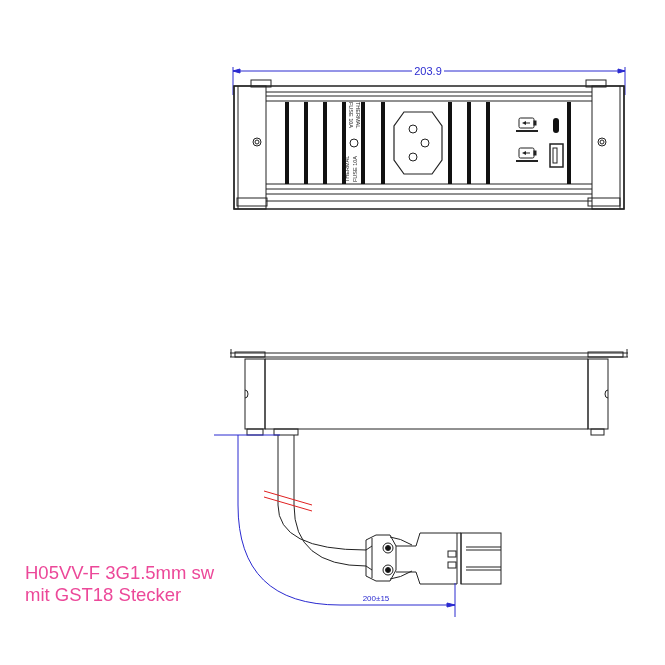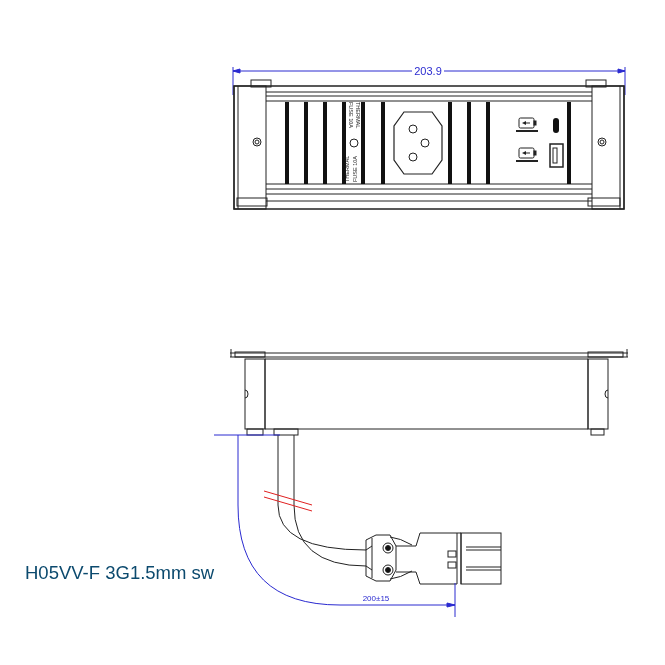--- a/index.html
+++ b/index.html
@@ -1,19 +1,19 @@
 <!DOCTYPE html>
 <html><head>
 <meta charset="utf-8">
 <style>
   html, body { margin: 0; padding: 0; background: #ffffff; }
   body { width: 665px; height: 665px; overflow: hidden; position: relative; font-family: "Liberation Sans", sans-serif; }
   svg { position: absolute; left: 0; top: 0; }
   .dimtext { font-family: "Liberation Sans", sans-serif; fill: #2a2ad0; }
-  .label { position: absolute; left: 25px; top: 562px; color: #0c4a6e; font-family: "Liberation Sans", sans-serif; font-size: 18.5px; line-height: 22px; }
+  .label { position: absolute; left: 25px; top: 562px; color: #ec4899; font-family: "Liberation Sans", sans-serif; font-size: 18.5px; line-height: 22px; }
   .tiny { font-family: "Liberation Sans", sans-serif; fill: #222; }
 </style>
 </head>
 <body>
 
 <svg width="665" height="665" viewBox="0 0 665 665">
 
   <g stroke="#222" fill="none" stroke-width="1">
 
     <g stroke="#2a2ad0">
@@ -159,13 +159,14 @@
     <polygon points="455,605 447,603 447,607" fill="#2a2ad0"></polygon>
     <line x1="455" y1="583" x2="455" y2="617"></line>
   </g>
 
   <text class="dimtext" x="428" y="75" font-size="11" text-anchor="middle">203.9</text>
   <text class="dimtext" x="376" y="601" font-size="8" text-anchor="middle">200±15</text>
 </svg>
 
 <div class="label">
   <div>H05VV-F 3G1.5mm sw</div>
+  <div>mit GST18 Stecker</div>
 </div>
 
 </body></html>

